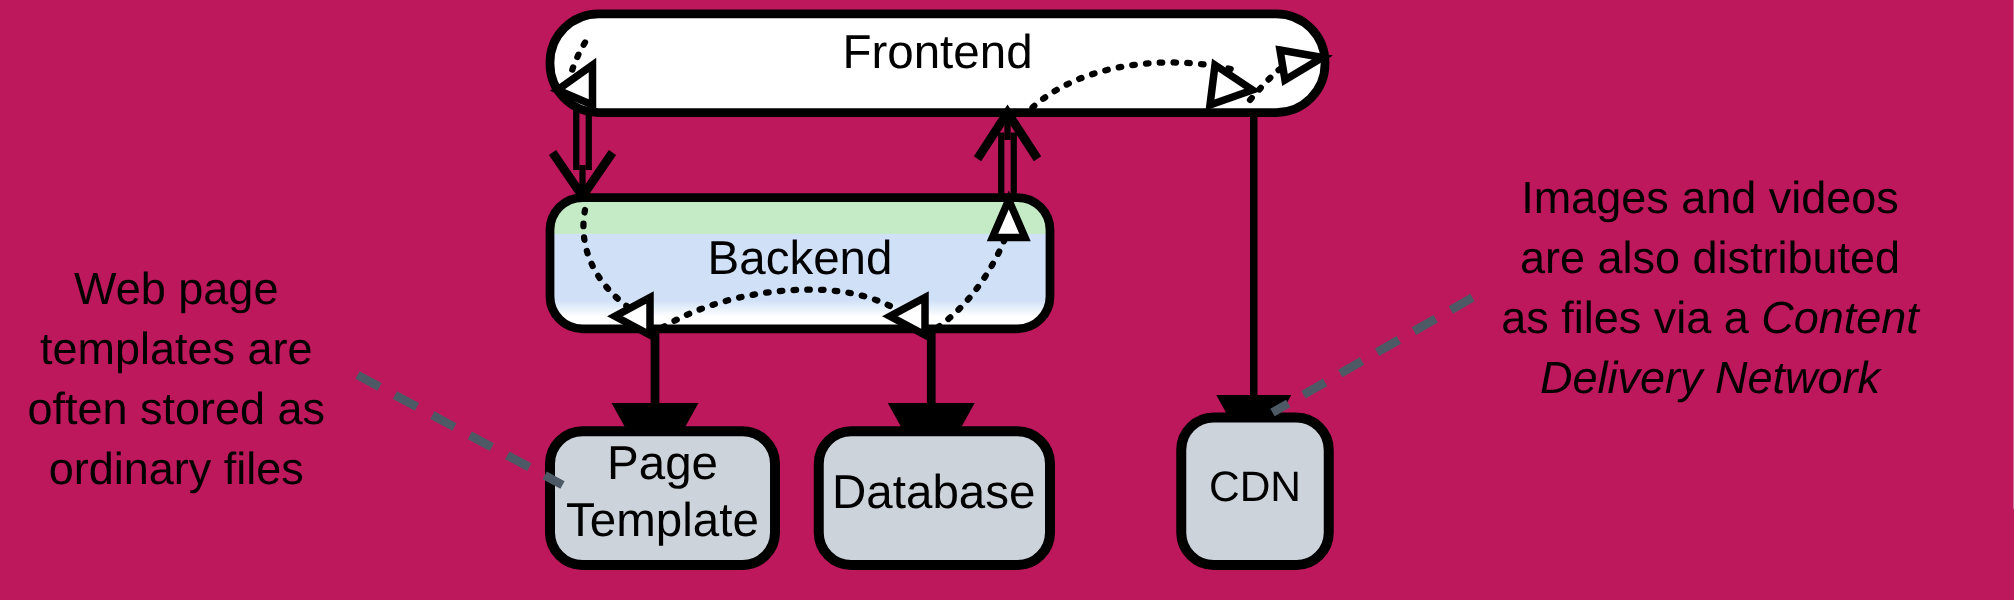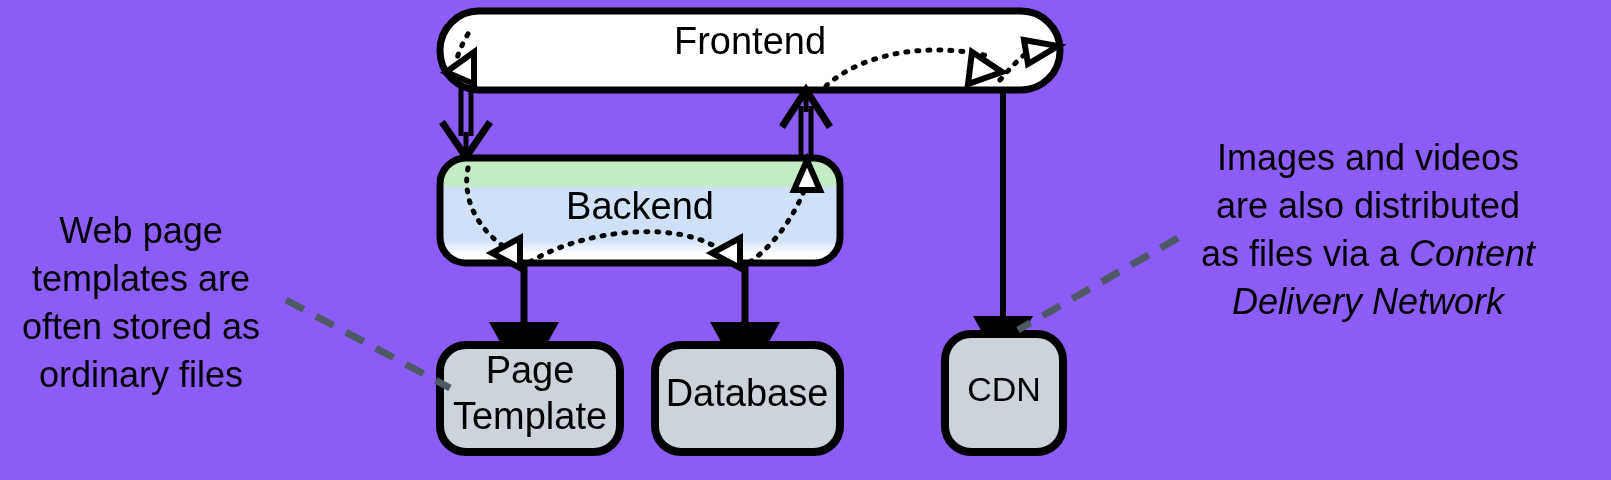--- a/index.html
+++ b/index.html
@@ -1,18 +1,18 @@
 <!DOCTYPE html>
 <html><head>
 <meta charset="utf-8">
 <style>
   html,body{margin:0;padding:0;background:#ffffff;}
   body{width:1611px;height:480px;overflow:hidden;
        font-family:"Liberation Sans","DejaVu Sans",sans-serif;}
-  #stage{position:relative;width:1611px;height:480px;background:#8b5cf6;text-align:center;}
+  #stage{position:relative;width:1611px;height:480px;background:#be185d;text-align:center;}
   svg{display:block;}
   .node-label{font-family:"Liberation Sans","DejaVu Sans",sans-serif;
               font-size:38px;fill:#000;text-anchor:middle;dominant-baseline:middle;}
   .node-label-sm{font-size:34px;}
   .annot{font-family:"Liberation Sans","DejaVu Sans",sans-serif;
          font-size:36px;fill:#000;text-anchor:middle;}
   .annot .it{font-style:italic;}
 </style>
 </head>
 <body>

